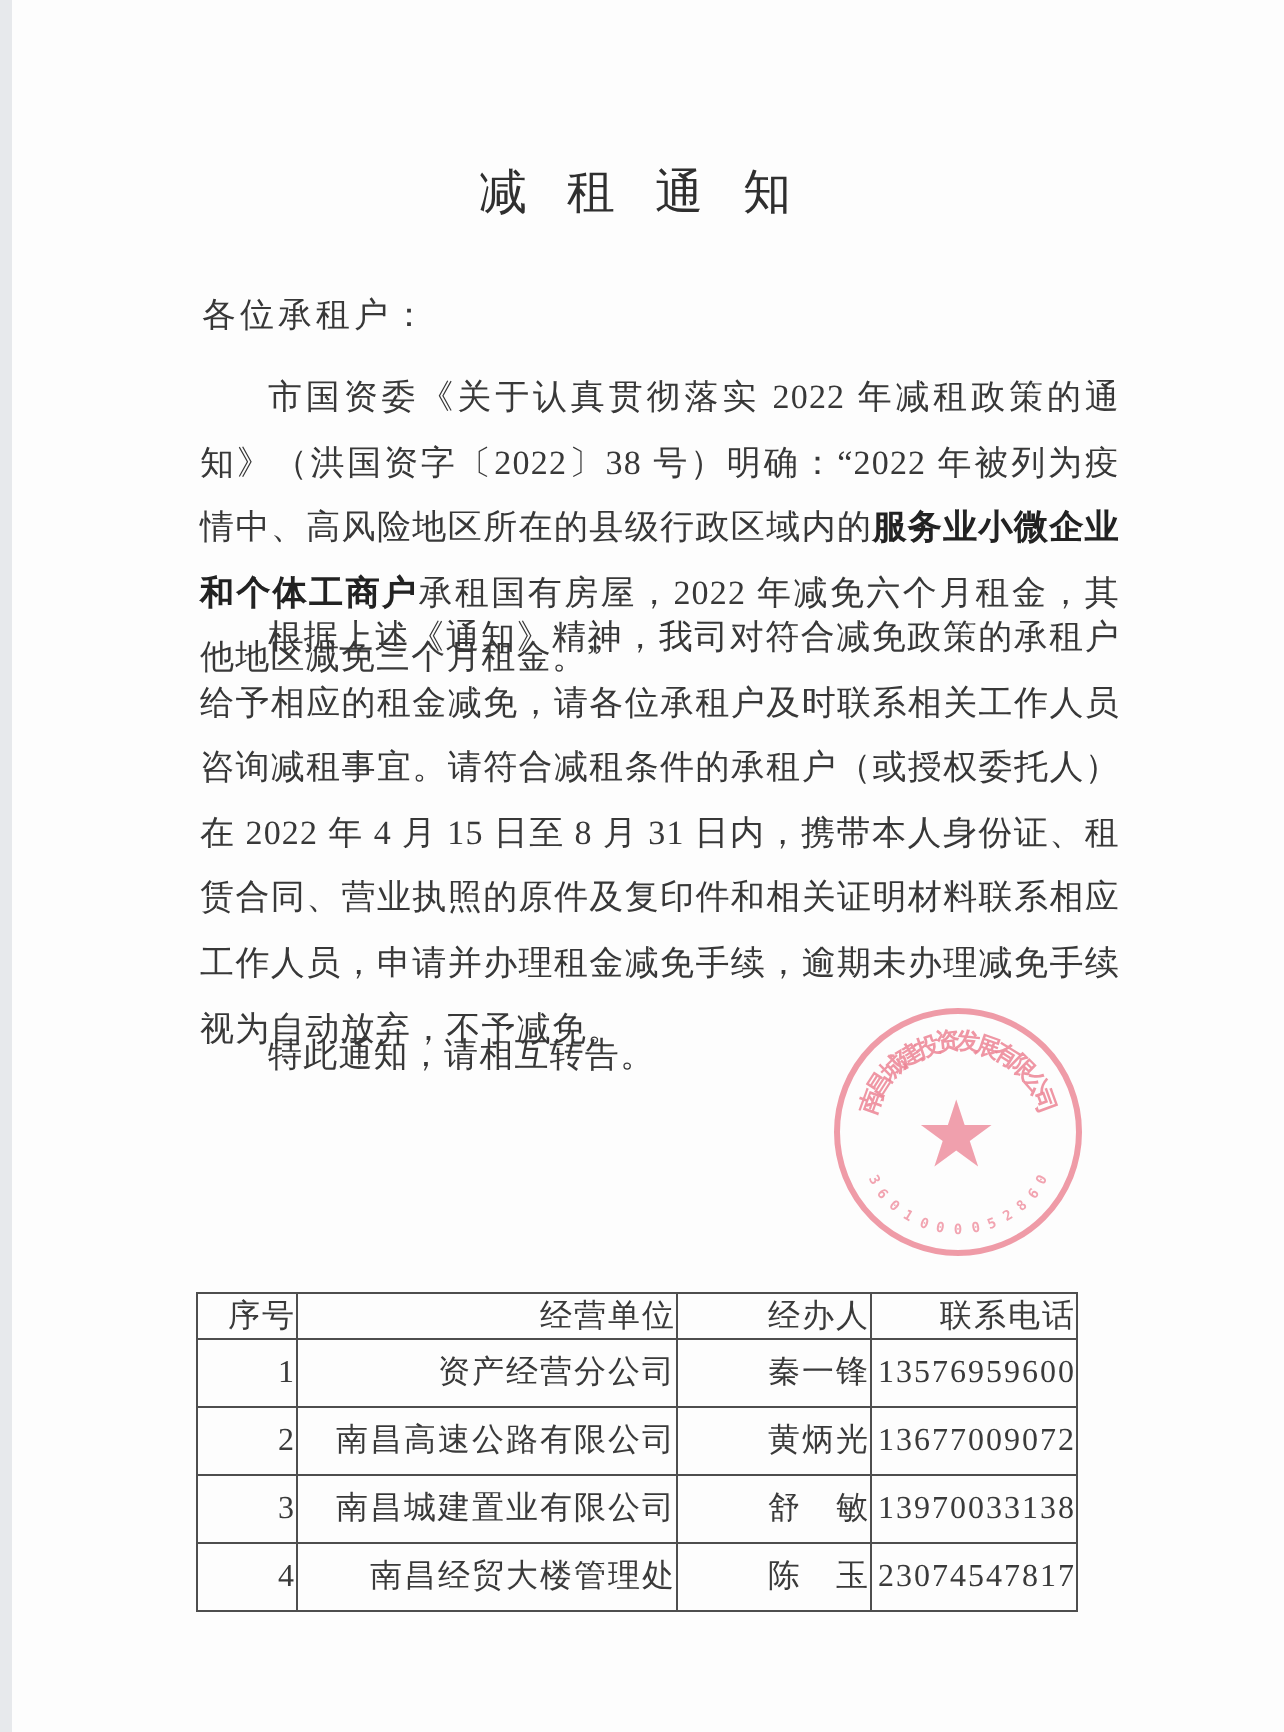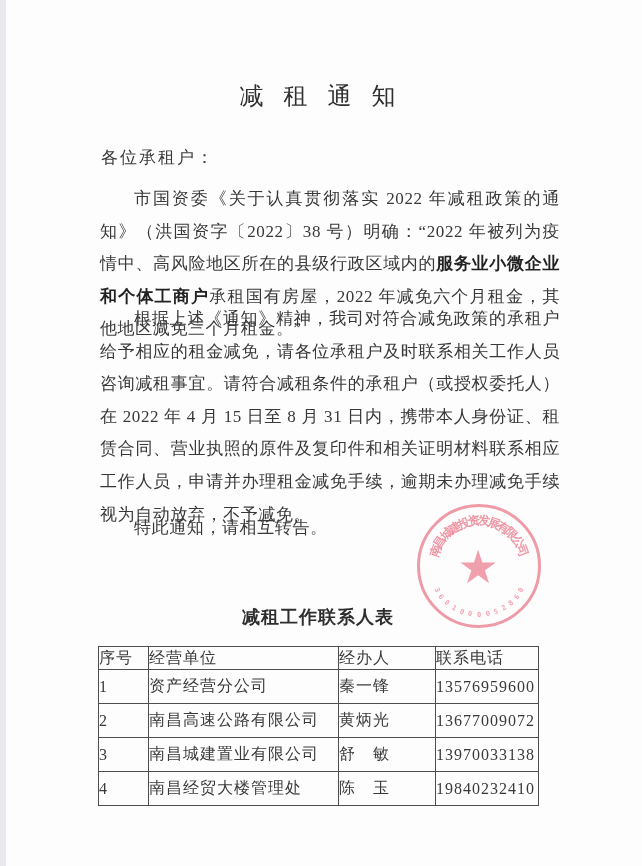--- a/index.html
+++ b/index.html
@@ -82,21 +82,21 @@
   }
   table.contacts{
     position:absolute;left:98px;top:646px;
     border-collapse:collapse;
     table-layout:fixed;
     width:440px;
     font-size:16px;color:#3a3a3a;
   }
   table.contacts td,table.contacts th{
     border:1px solid #4e4e4e;
-    text-align:left;vertical-align:middle;
+    text-align:right;vertical-align:middle;
     font-weight:normal;
     letter-spacing:1px;
     padding:0;
     overflow:hidden;
   }
   table.contacts tr.hdr{height:23px;}
   table.contacts tr.row{height:34px;}
   .col-0{width:50px;}
   .col-1{width:190px;}
   .col-2{width:97px;}
@@ -144,21 +144,20 @@
         <span class="seal-num" style="left: 62px; top: 111px; transform: translate(-50%, -50%) rotate(0deg);">0</span>
         <span class="seal-num" style="left: 70.61px; top: 110.221px; transform: translate(-50%, -50%) rotate(-10.3333deg);">0</span>
         <span class="seal-num" style="left: 78.9407px; top: 107.911px; transform: translate(-50%, -50%) rotate(-20.6667deg);">5</span>
         <span class="seal-num" style="left: 86.7218px; top: 104.144px; transform: translate(-50%, -50%) rotate(-31deg);">2</span>
         <span class="seal-num" style="left: 93.7011px; top: 99.0422px; transform: translate(-50%, -50%) rotate(-41.3333deg);">8</span>
         <span class="seal-num" style="left: 99.652px; top: 92.7713px; transform: translate(-50%, -50%) rotate(-51.6667deg);">6</span>
         <span class="seal-num" style="left: 104.381px; top: 85.5346px; transform: translate(-50%, -50%) rotate(-62deg);">0</span>
       </div>
   </div>
 
-  <div class="table-title">减租工作联系人表</div>
 
   <table class="contacts">
     <colgroup>
       <col class="col-0">
         <col class="col-1">
         <col class="col-2">
         <col class="col-3">
     </colgroup>
     <thead>
       <tr class="hdr" id="contacts-head">
@@ -184,17 +183,17 @@
         <tr class="row">
           <td>3</td>
           <td>南昌城建置业有限公司</td>
           <td>舒　敏</td>
           <td>13970033138</td>
         </tr>
         <tr class="row">
           <td>4</td>
           <td>南昌经贸大楼管理处</td>
           <td>陈　玉</td>
-          <td>19840232410</td>
+          <td>23074547817</td>
         </tr>
       </tbody>
   </table>
 </div>
 
 </body></html>

